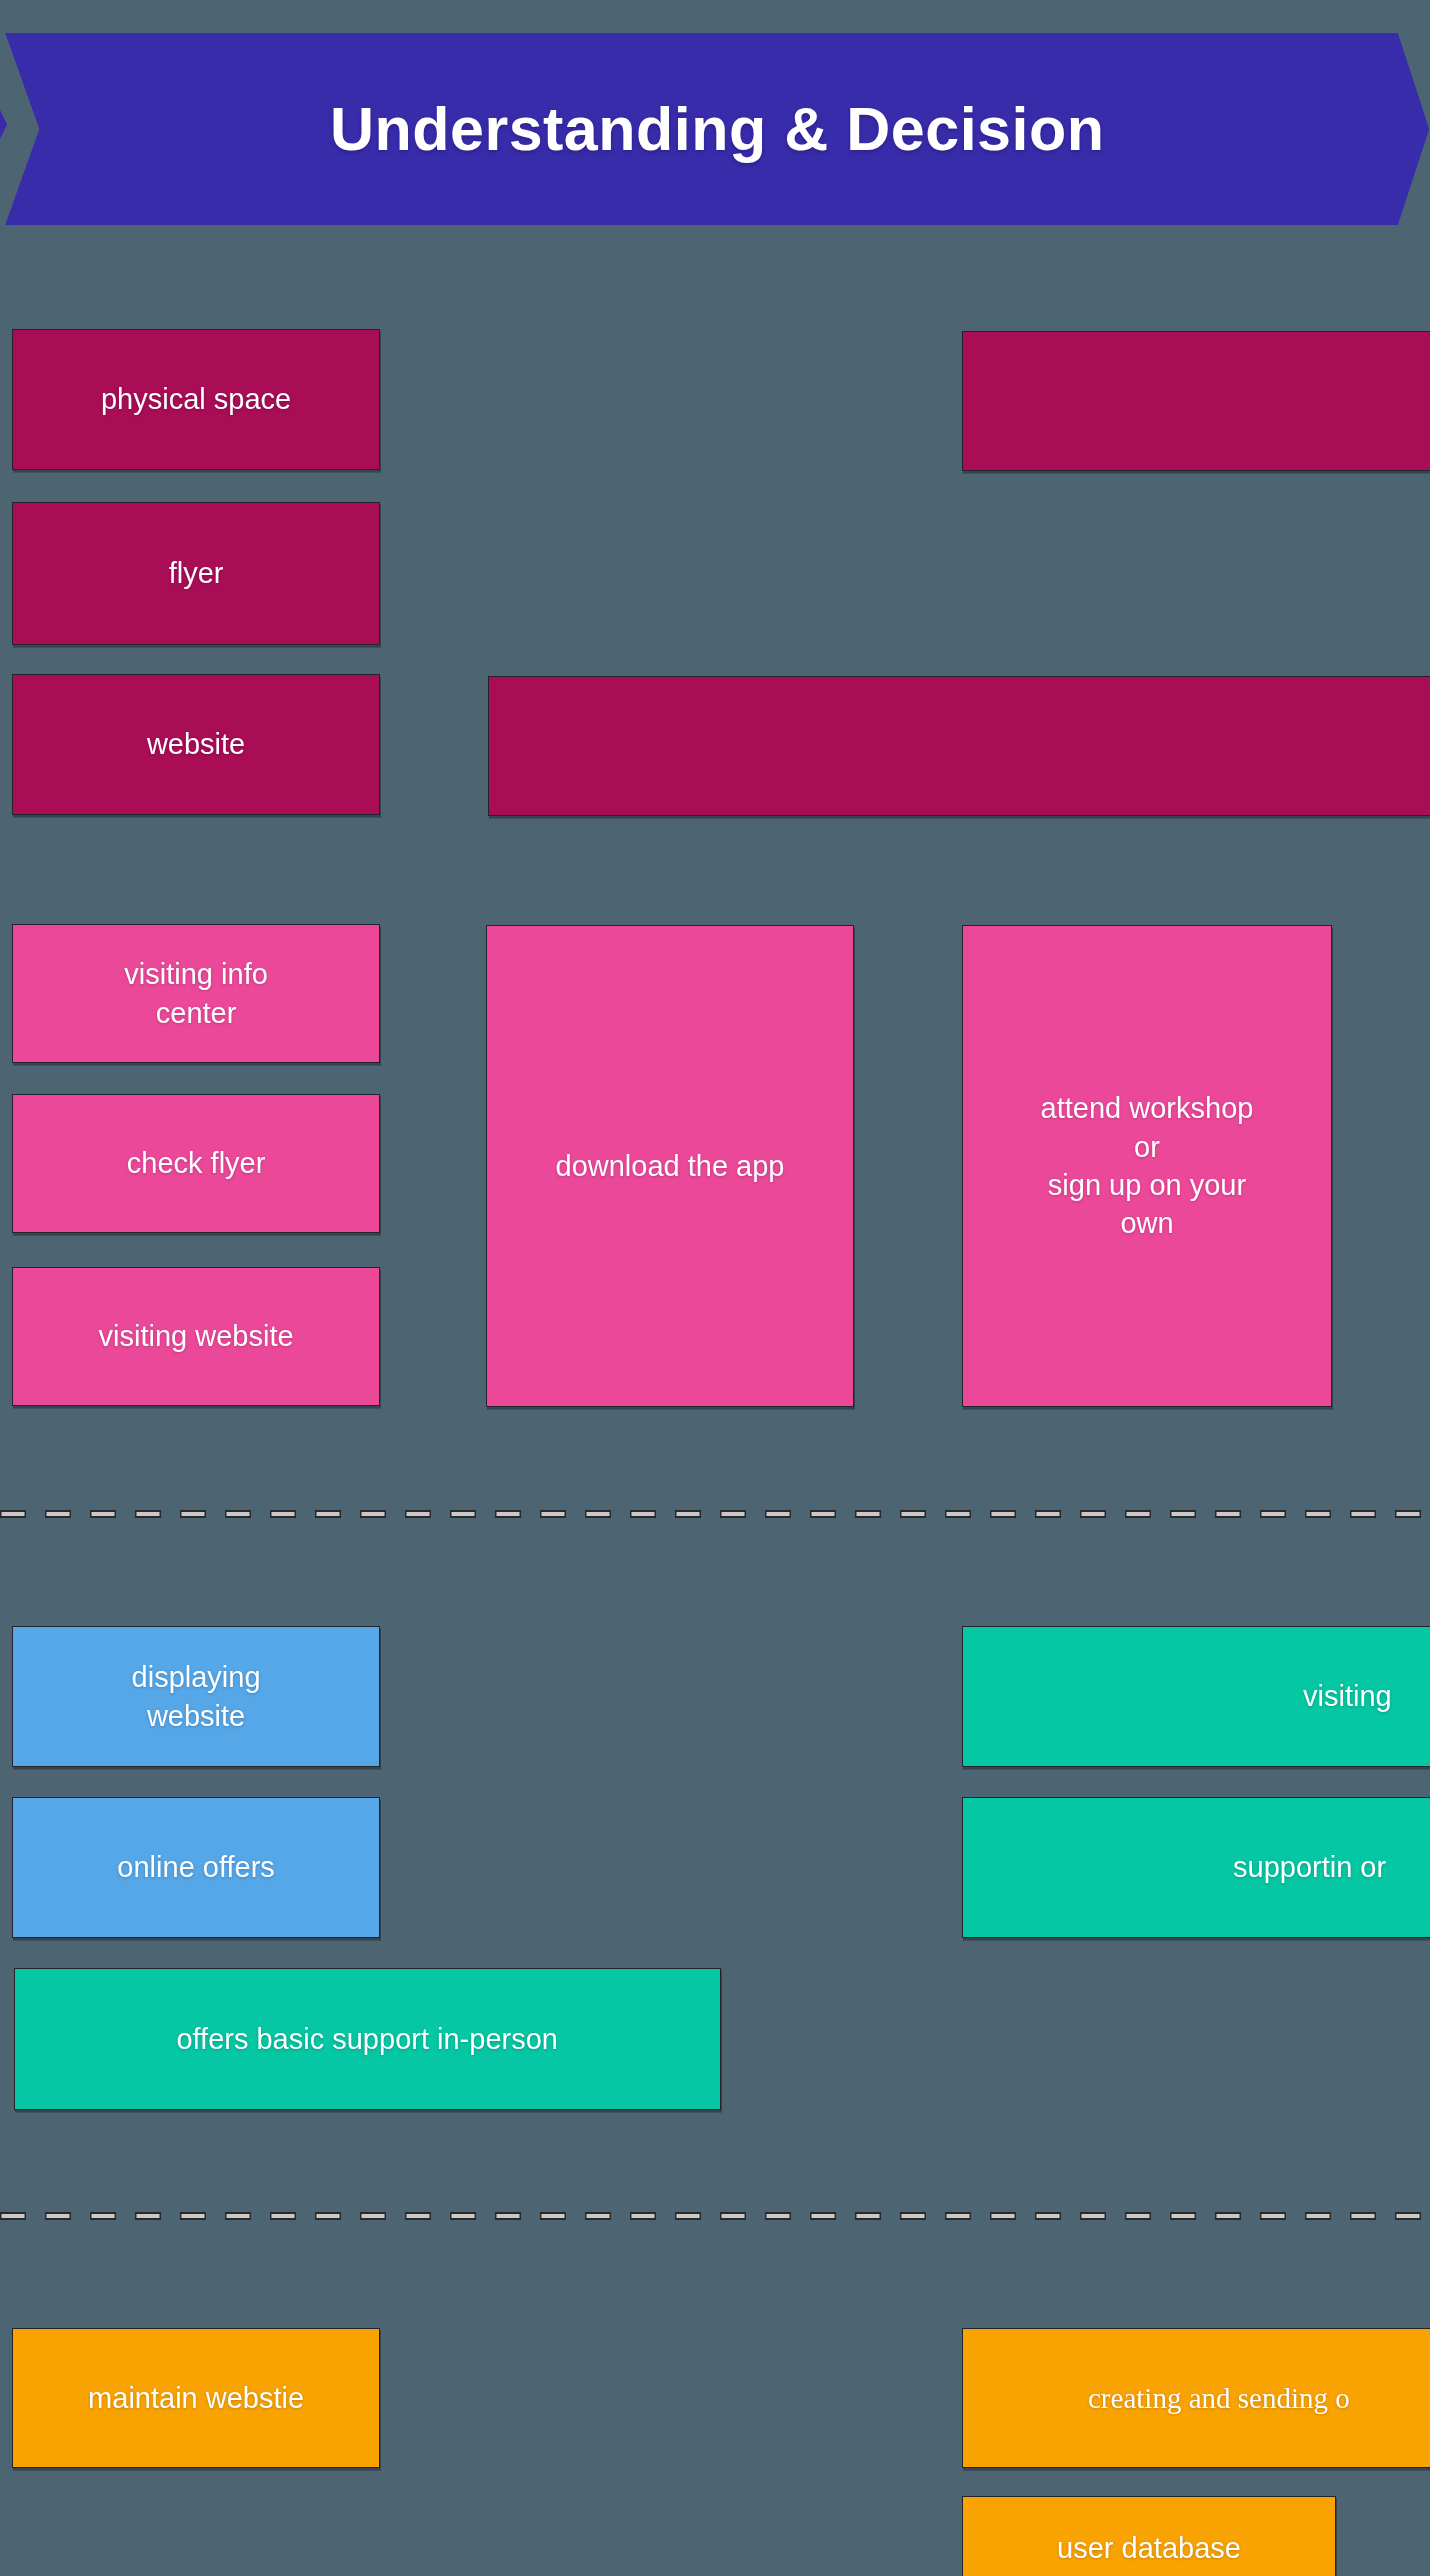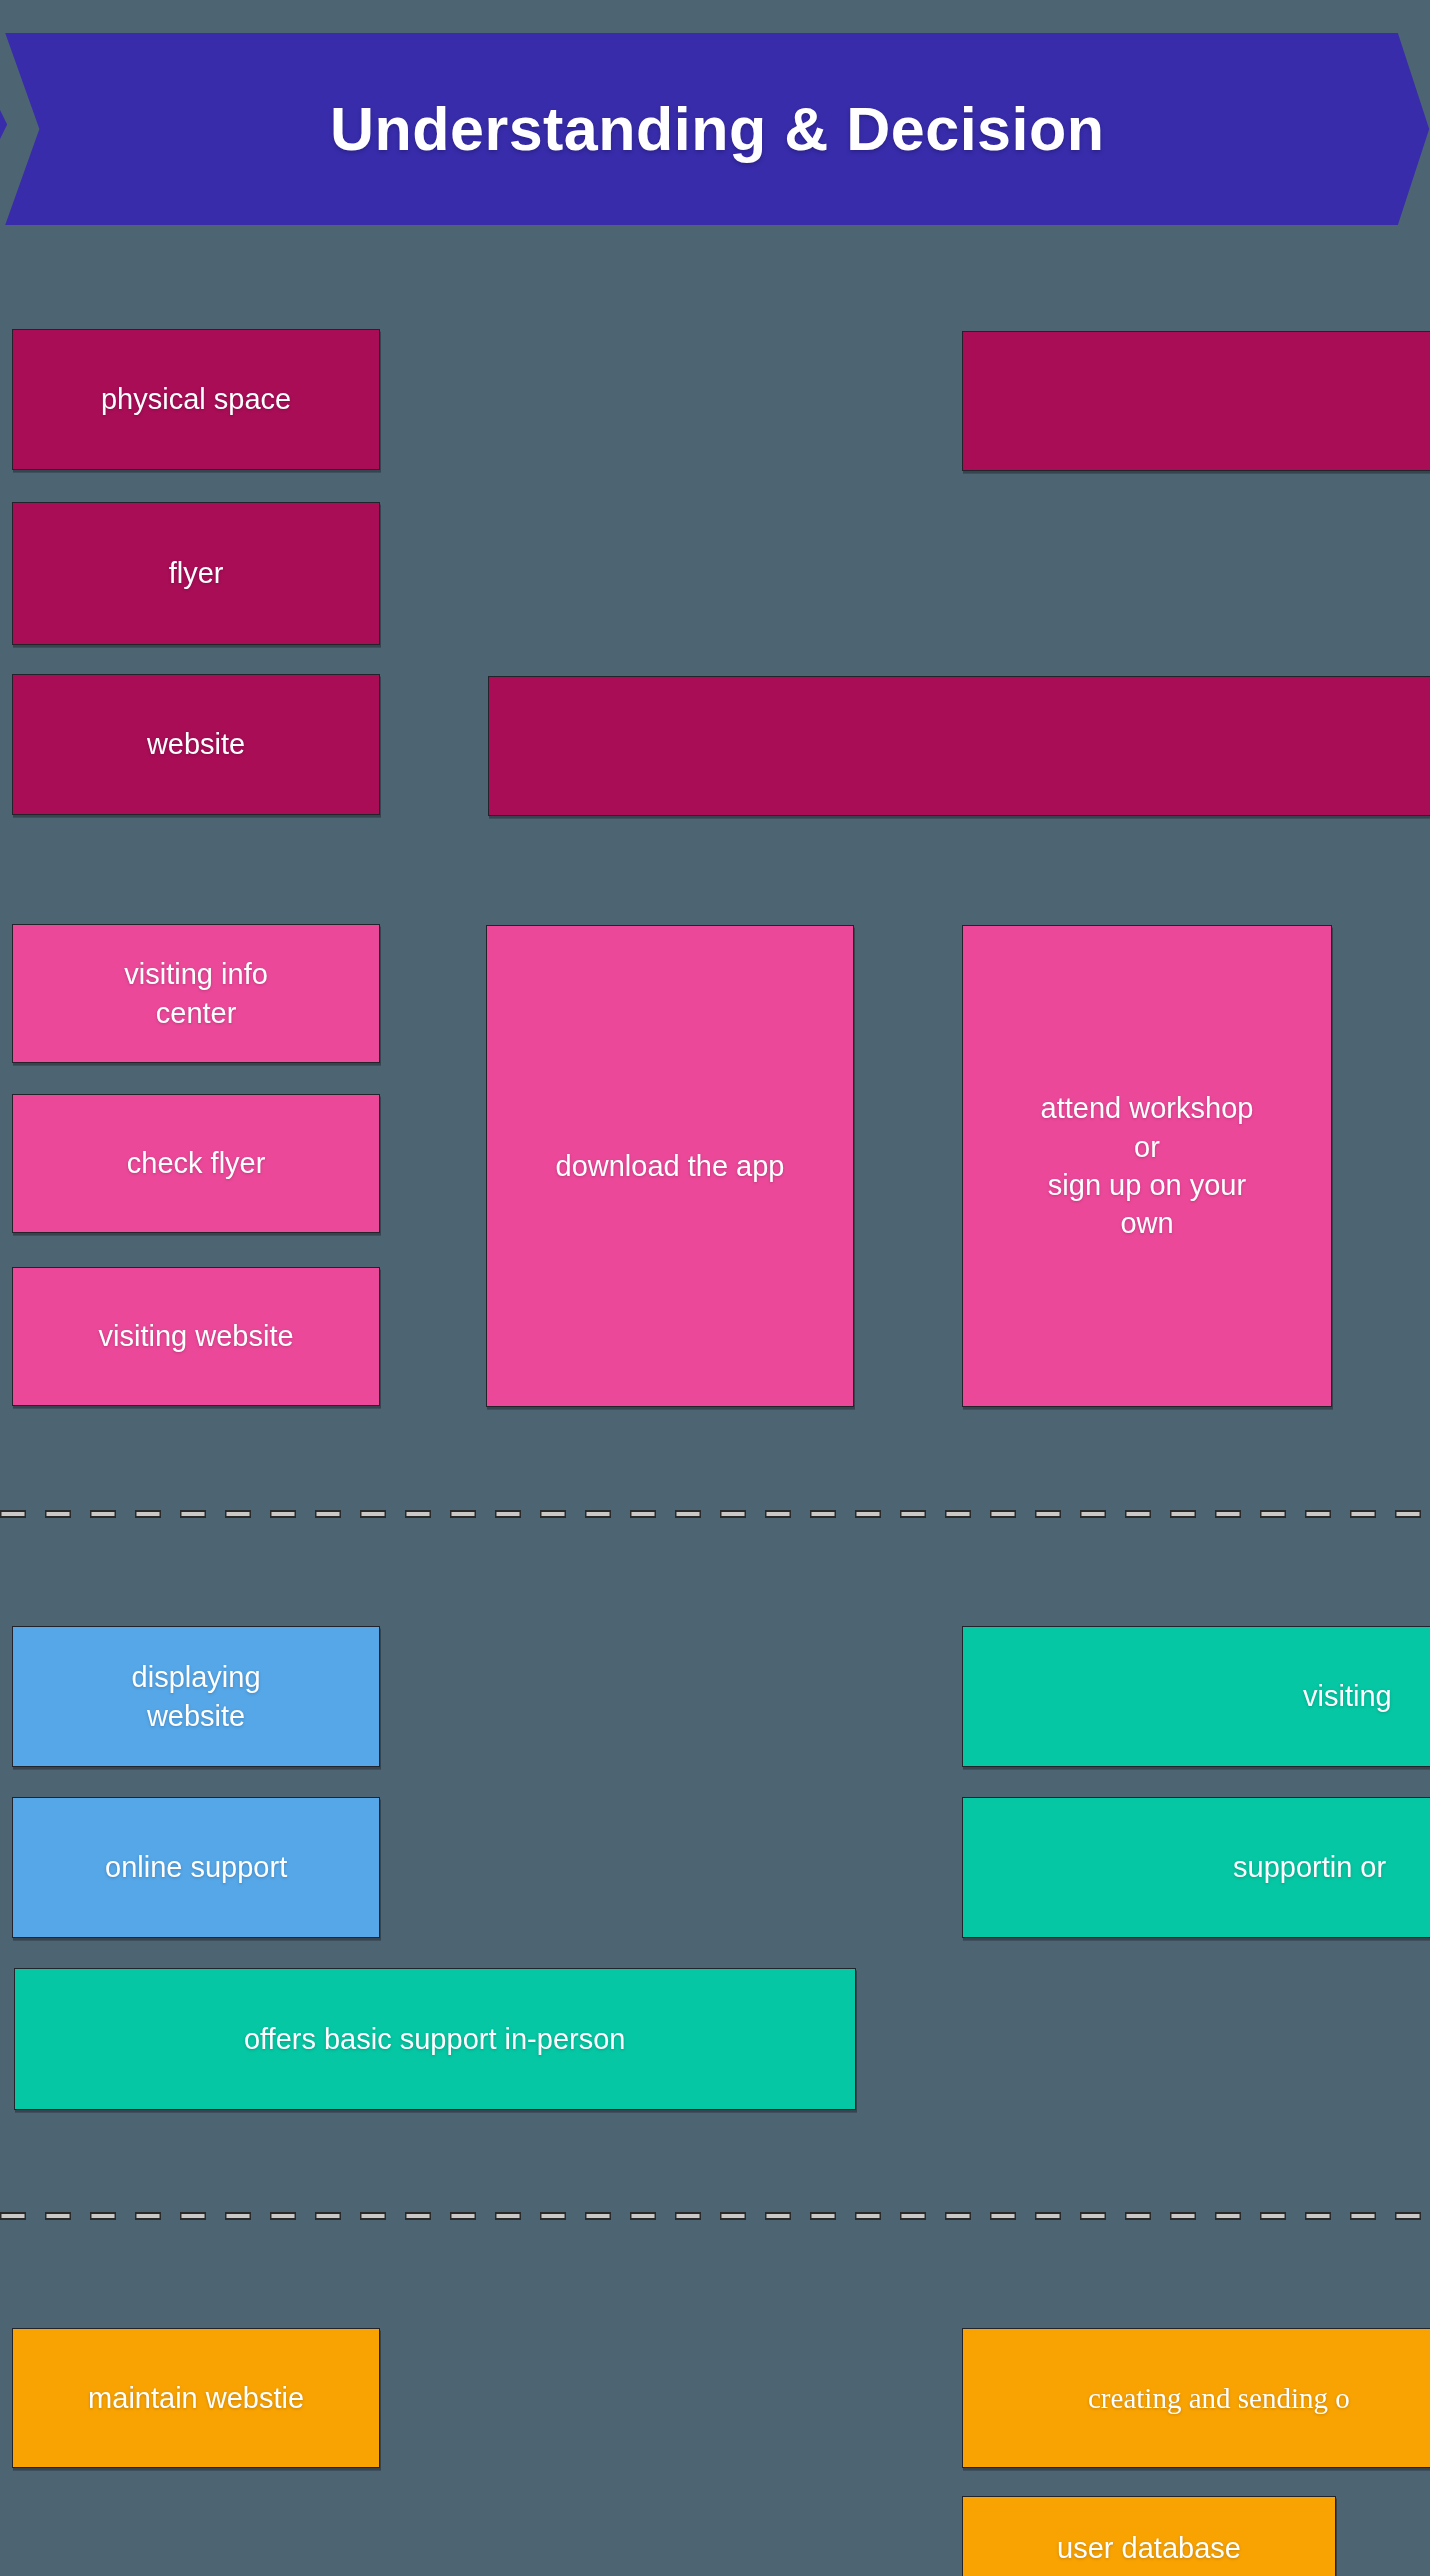--- a/index.html
+++ b/index.html
@@ -139,32 +139,32 @@
   </div>
 
   <div class="divider" style="top:1510px;"></div>
 
   <div class="box sky" style="left:4.1px; top:1626px; width:368px; height:141px;">
     <span>displaying
 website</span>
   </div>
 
   <div class="box sky" style="left:4.1px; top:1797px; width:368px; height:141px;">
-    <span>online support</span>
+    <span>online offers</span>
   </div>
 
   <div class="box teal cut-right" style="left:954px; top:1626px; width:721px; height:141px;">
     <span class="fragment" style="left:340px;">visiting</span>
   </div>
 
   <div class="box teal cut-right" style="left:954px; top:1797px; width:721px; height:141px;">
     <span class="fragment" style="left:270px;">supportin or</span>
   </div>
 
-  <div class="box teal" style="left:5.7px; top:1968px; width:842px; height:142px;">
+  <div class="box teal" style="left:5.7px; top:1968px; width:707px; height:142px;">
     <span>offers basic support in-person</span>
   </div>
 
   <div class="divider" style="top:2212px;"></div>
 
   <div class="box orange" style="left:4.1px; top:2328px; width:368px; height:140px;">
     <span>maintain webstie</span>
   </div>
 
   <div class="box orange cut-right" style="left:954px; top:2328px; width:721px; height:140px;">

